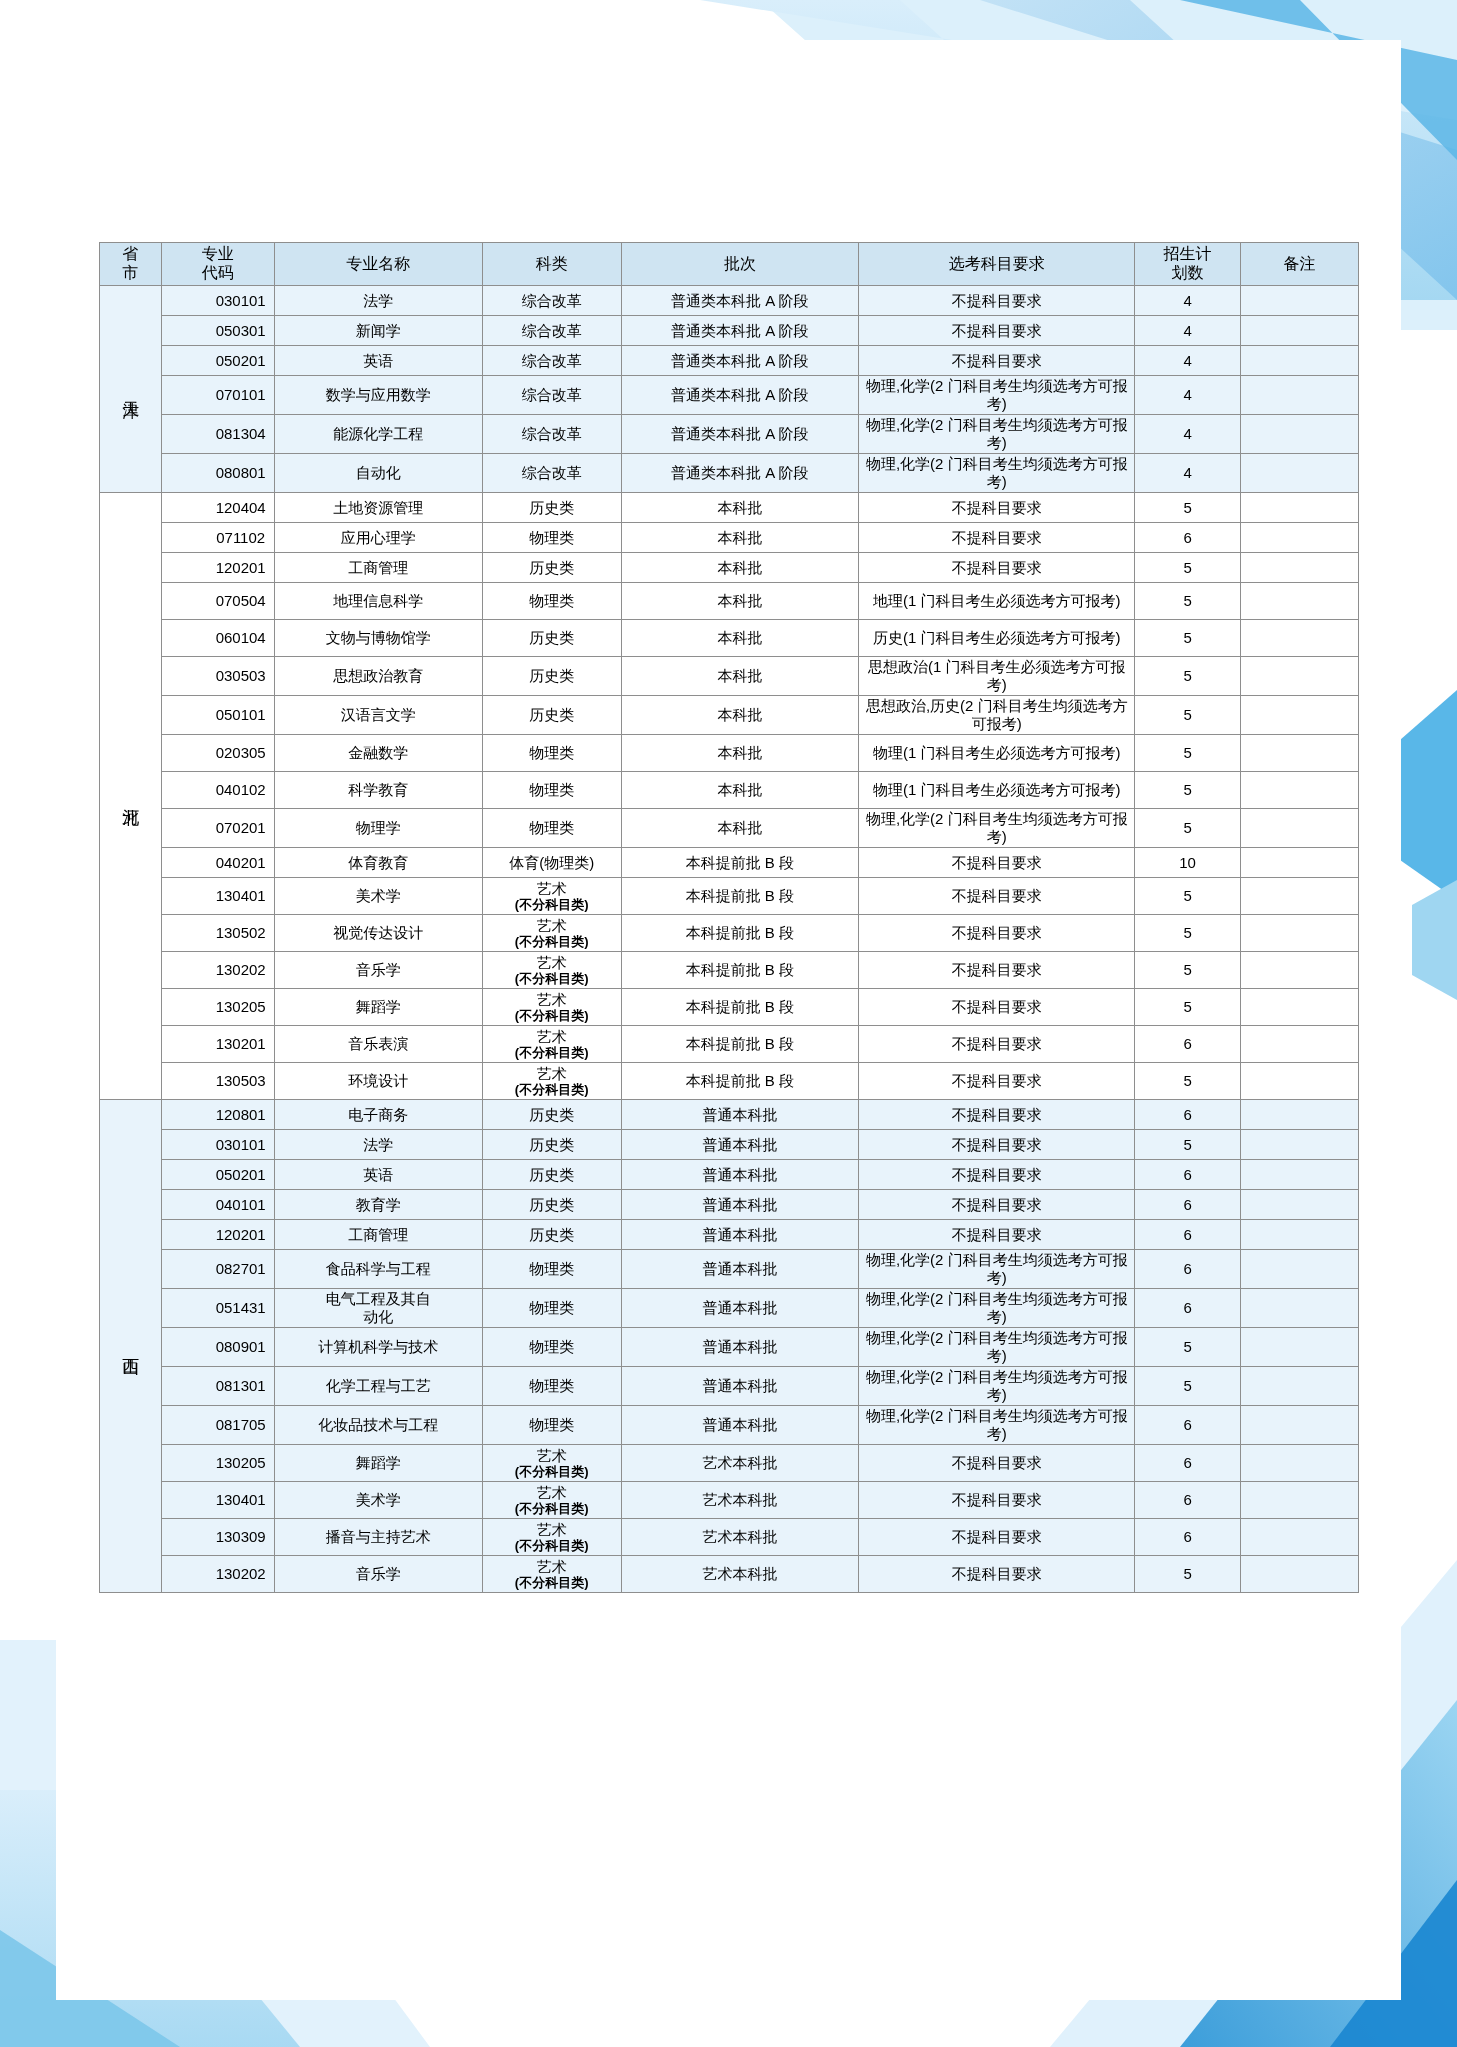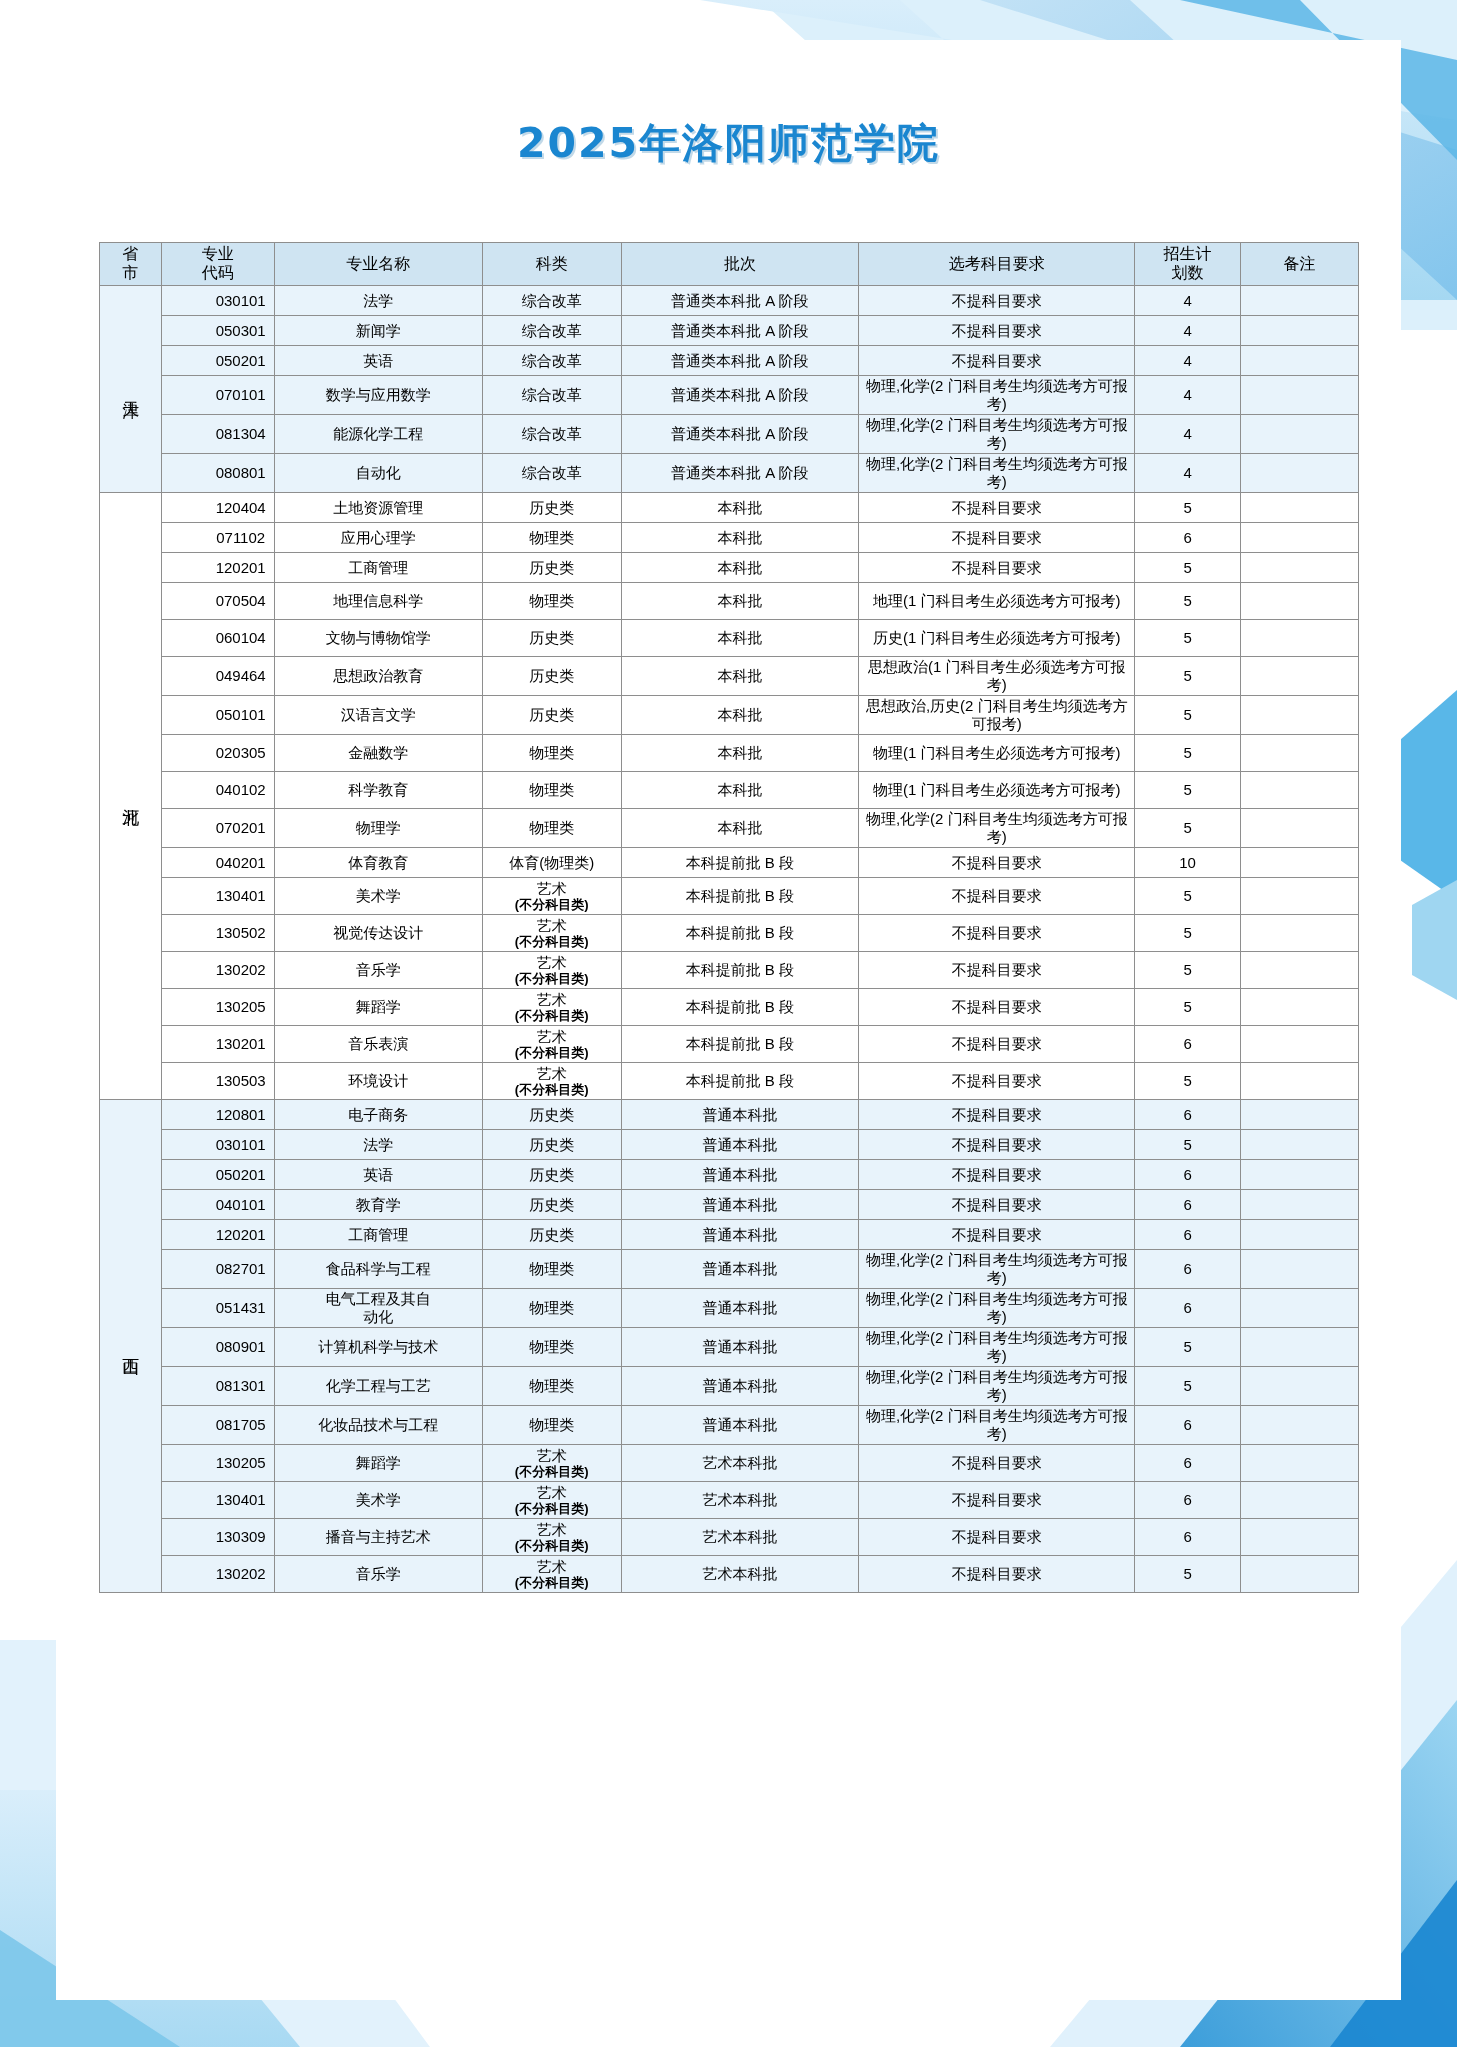--- a/index.html
+++ b/index.html
@@ -118,21 +118,20 @@
     <polygon points="1457,1560 1050,2047 1457,2047" fill="#e0f1fc"></polygon>
     <polygon points="1457,1700 1180,2047 1457,2047" fill="url(#g2)" opacity="0.85"></polygon>
     <polygon points="1457,1880 1330,2047 1457,2047" fill="#1a86d0" opacity="0.9"></polygon>
 
   </svg>
 </div>
 
 <div id="page">
 
   <div class="title-wrap">
-    <div class="t-line1">2025年洛阳师范学院</div>
   </div>
 
   <div id="tbl-wrap">
     <table>
       <colgroup>
         <col class="c-prov">
           <col class="c-code">
           <col class="c-major">
           <col class="c-type">
         <col class="c-batch">
@@ -257,21 +256,21 @@
           <tr class="plain tall">
             <td class="code">060104</td>
             <td class="major">文物与博物馆学</td>
             <td class="type">历史类</td>
             <td>本科批</td>
             <td class="req">历史(1 门科目考生必须选考方可报考)</td>
             <td>5</td>
             <td>&nbsp;</td>
           </tr>
           <tr class="plain tall">
-            <td class="code">049464</td>
+            <td class="code">030503</td>
             <td class="major">思想政治教育</td>
             <td class="type">历史类</td>
             <td>本科批</td>
             <td class="req">思想政治(1 门科目考生必须选考方可报考)</td>
             <td>5</td>
             <td>&nbsp;</td>
           </tr>
           <tr class="plain tall">
             <td class="code">050101</td>
             <td class="major">汉语言文学</td>

